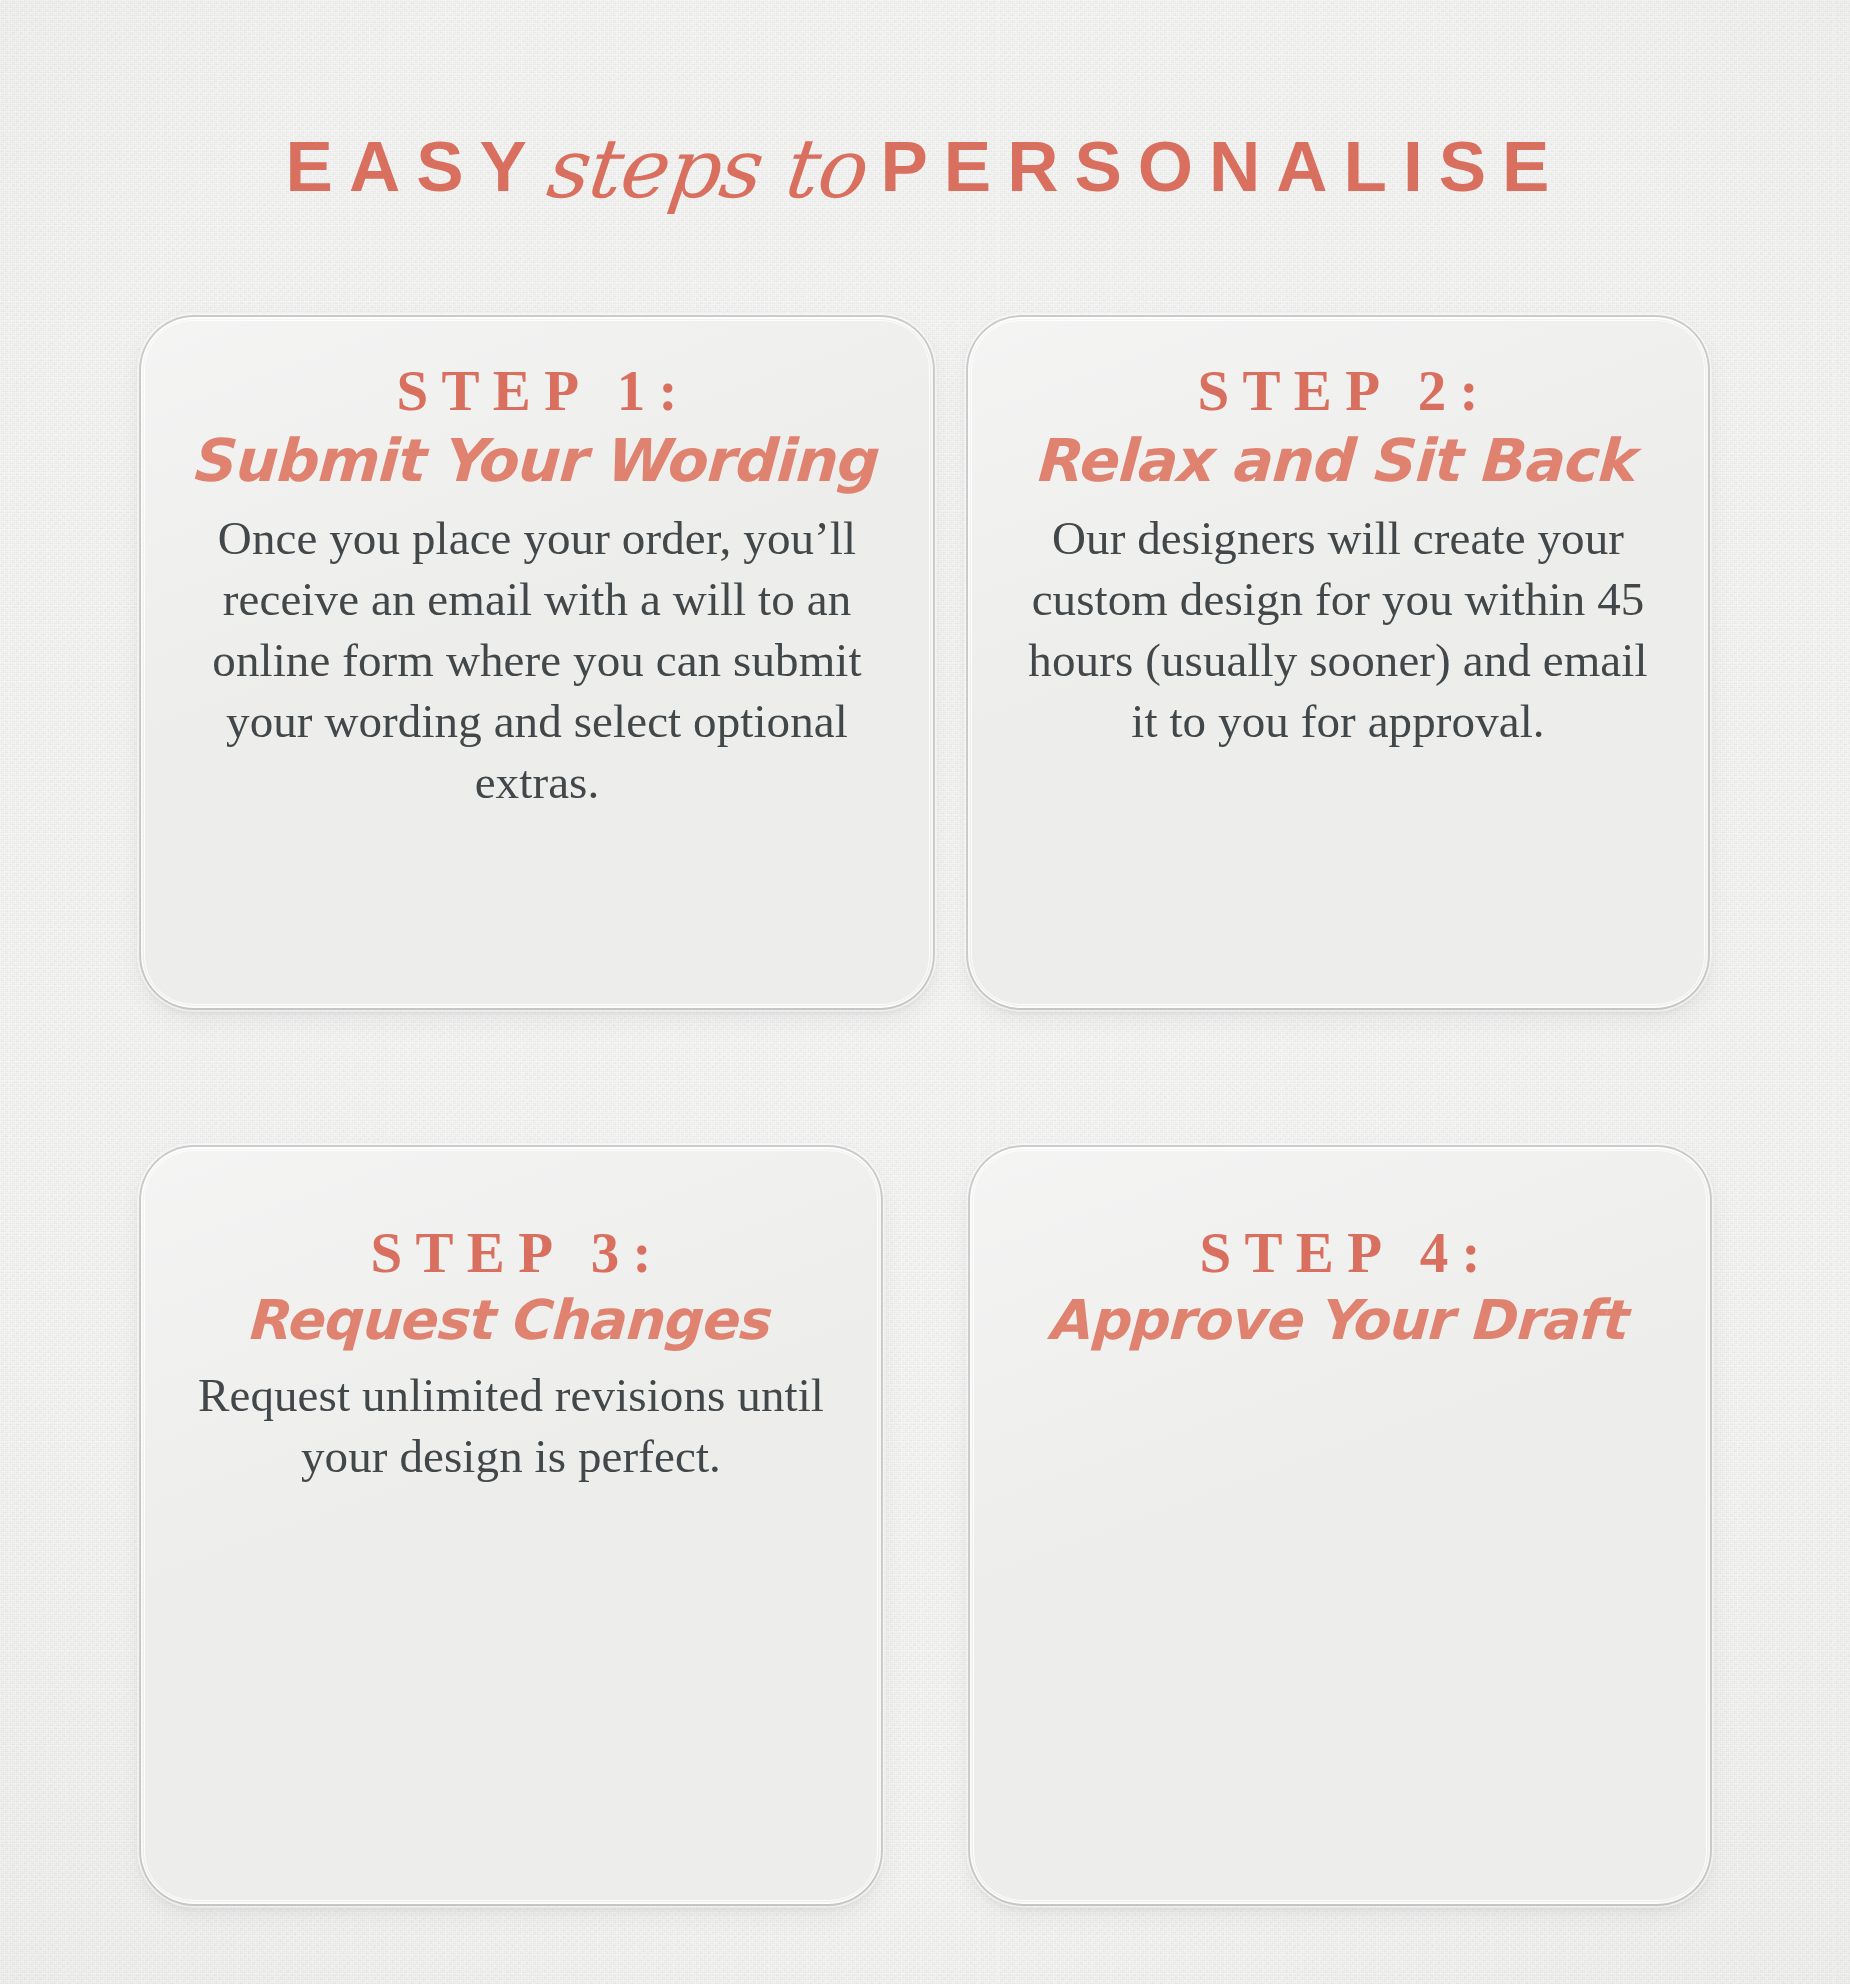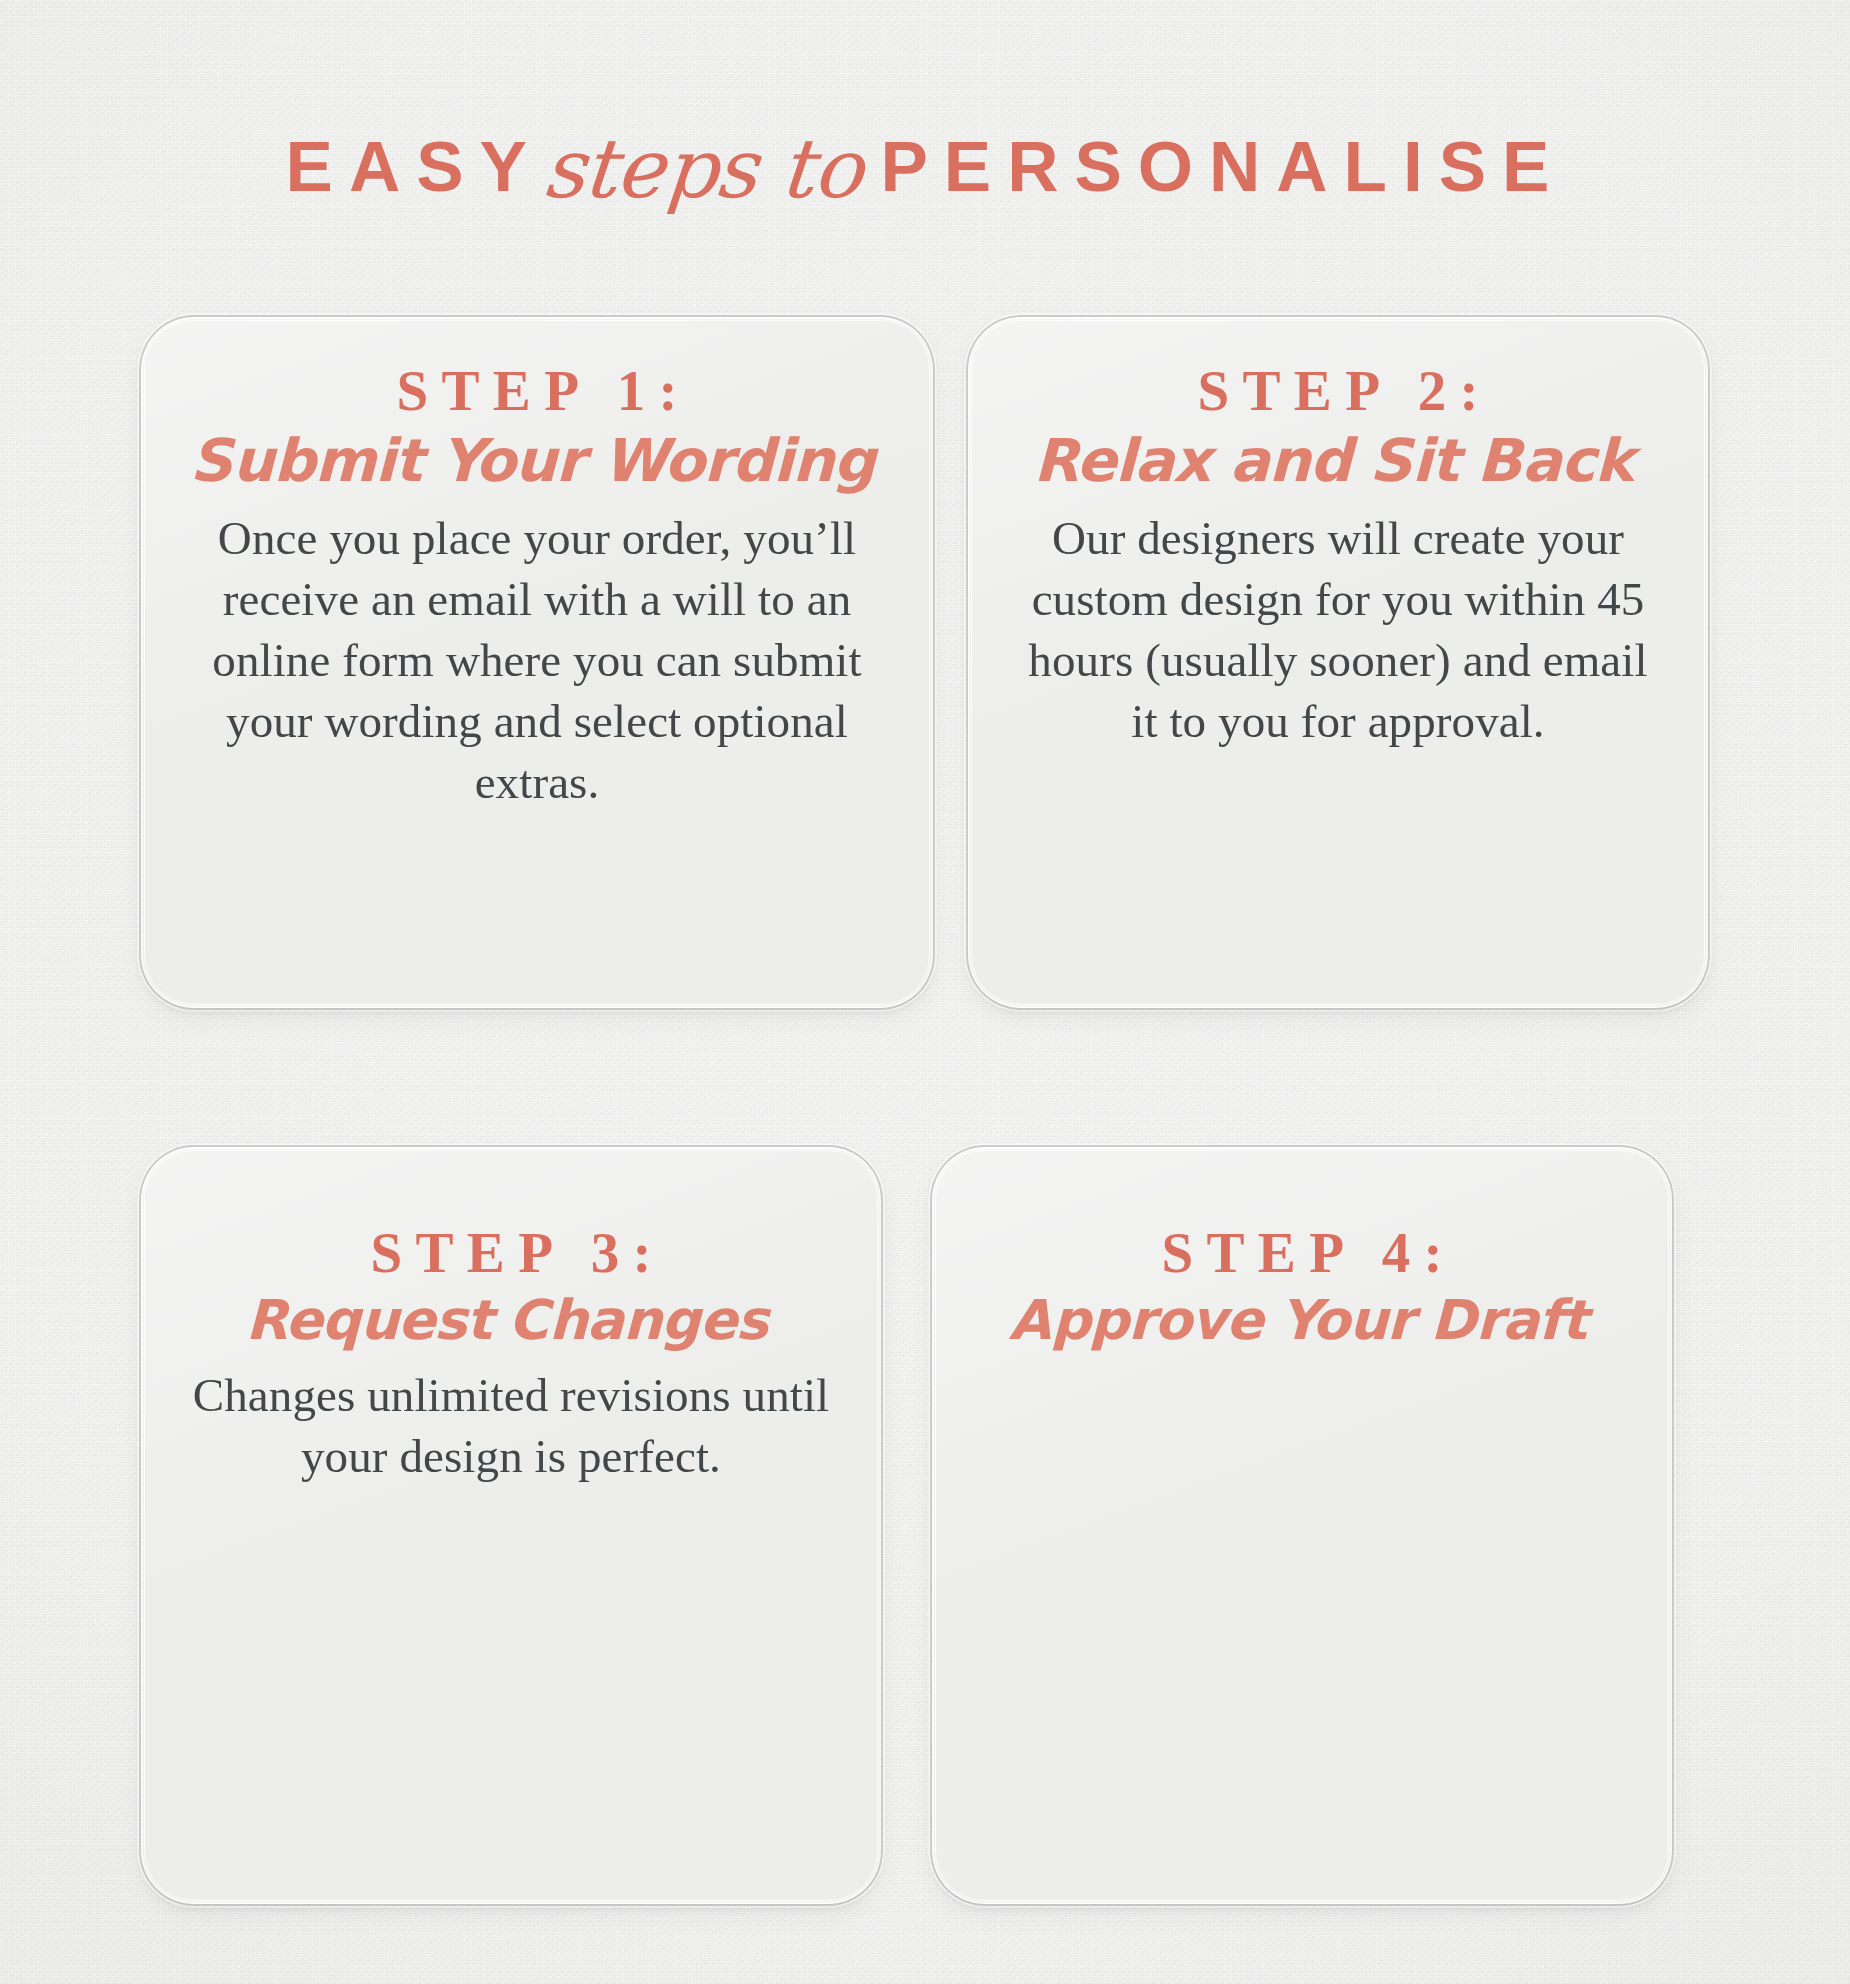--- a/index.html
+++ b/index.html
@@ -103,21 +103,21 @@
   }
   .card-inner {
     position: relative;
     padding: 0 44px;
     text-align: center;
   }
 
   .card-1 { left: 141px;  top: 317px;  width: 792px; height: 691px; }
   .card-2 { left: 968px; top: 317px;  width: 740px; height: 691px; }
   .card-3 { left: 141px;  top: 1147px; width: 740px; height: 757px; }
-  .card-4 { left: 932px; top: 1147px; width: 740px; height: 757px; }
+  .card-4 { left: 970px; top: 1147px; width: 740px; height: 757px; }
 
   .card-1 .card-inner,
   .card-2 .card-inner { padding-top: 42px; }
   .card-3 .card-inner,
   .card-4 .card-inner { padding-top: 74px; }
 
   .step-label {
     font-family: "Liberation Serif", serif;
     font-weight: 700;
     font-size: 57px;
@@ -175,21 +175,21 @@
       <div class="step-label">STEP 2:</div>
       <div class="step-script">Relax and Sit Back</div>
       <p class="step-body">Our designers will create your custom design for you within 45 hours (usually sooner) and email it to you for approval.</p>
     </div>
   </div>
 
   <div class="card card-3">
     <div class="card-inner">
       <div class="step-label">STEP 3:</div>
       <div class="step-script">Request Changes</div>
-      <p class="step-body">Changes unlimited revisions until your design is perfect.</p>
+      <p class="step-body">Request unlimited revisions until your design is perfect.</p>
     </div>
   </div>
 
   <div class="card card-4">
     <div class="card-inner">
       <div class="step-label">STEP 4:</div>
       <div class="step-script">Approve Your Draft</div>
     </div>
   </div>
 

